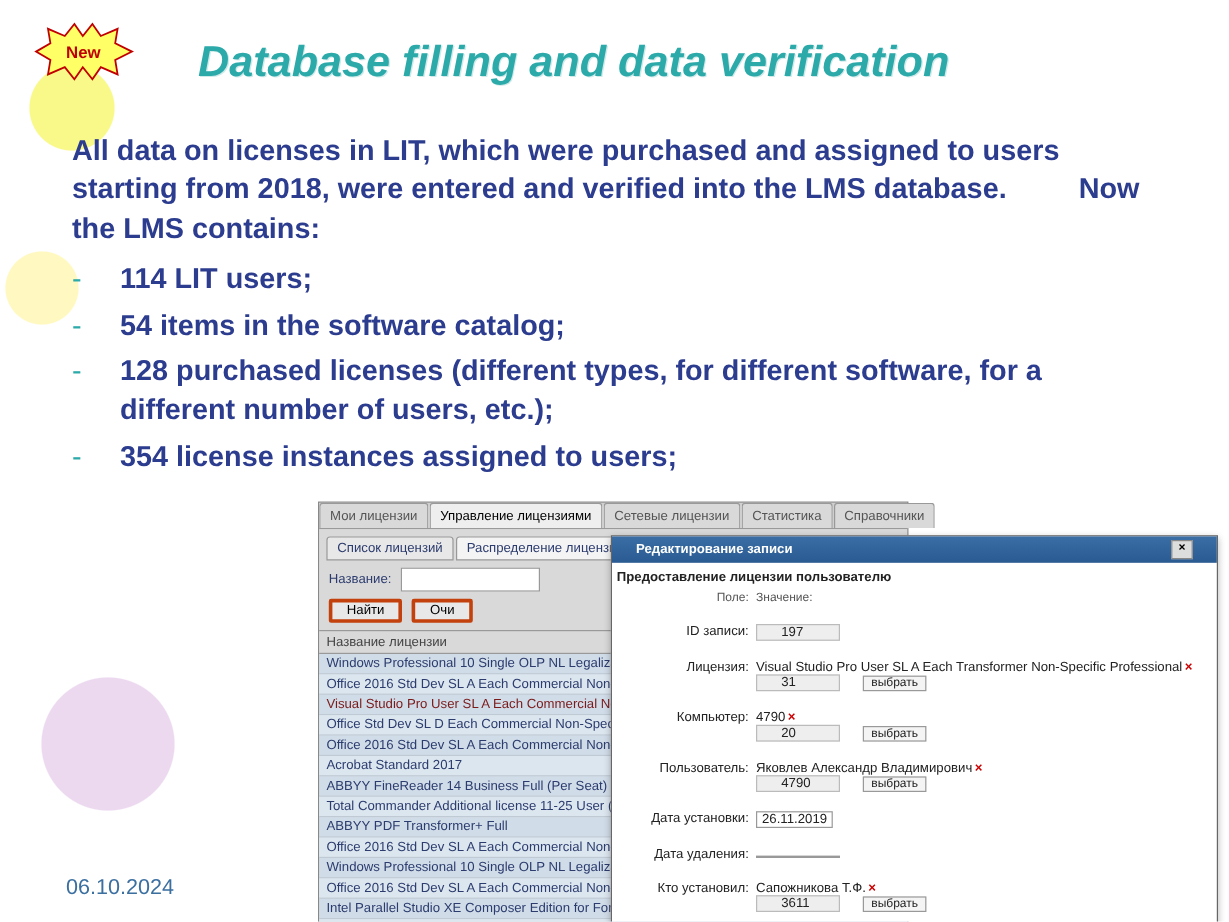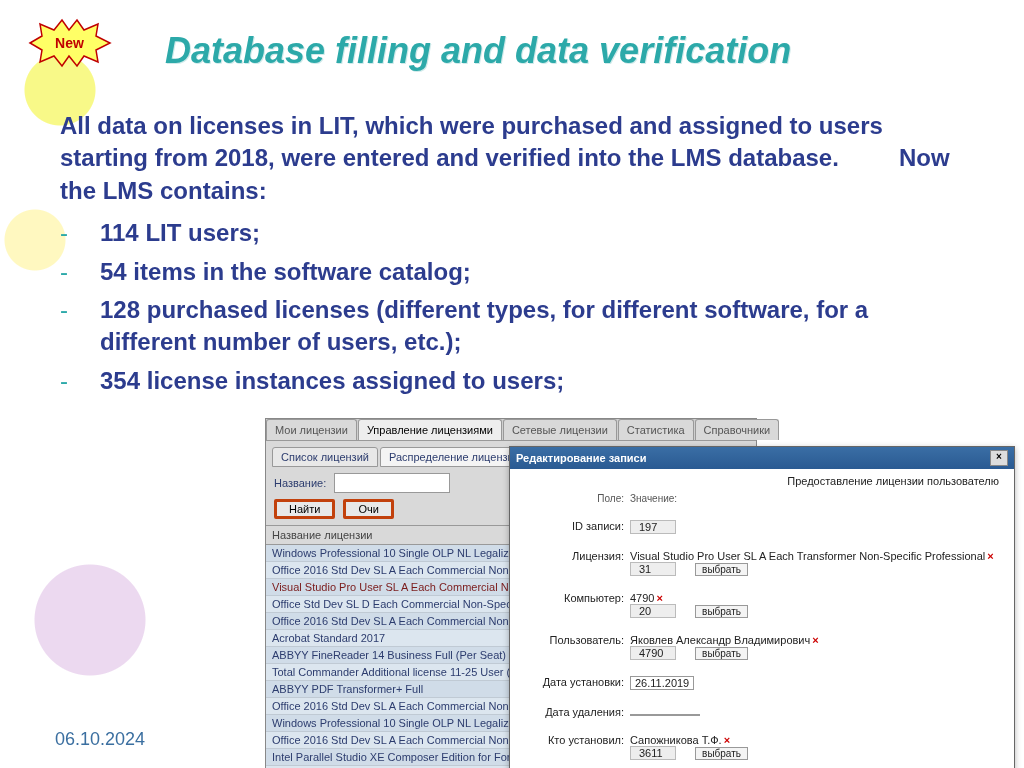--- a/index.html
+++ b/index.html
@@ -30,28 +30,28 @@
 .winA .subtab.active{background:#f4f4f4}
 .winA .filters{padding:6px 8px;background:#d9d9d9;display:flex;align-items:center;gap:8px;font-size:11px}
 .winA .filters input[type=text]{width:110px;font-size:11px;border:1px solid #999;height:16px}
 .winA .filters button{font-size:11px;padding:1px 12px;border:3px solid #c2410c;background:#e8e8e8;border-radius:2px}
 .winA .thead{background:#d9d9d9;border-top:1px solid #999;border-bottom:1px solid #999;padding:3px 6px;font-size:11px;color:#444}
 .winA .rows{background:#d0dce8}
 .winA .row{padding:2px 6px;border-bottom:1px solid #c0cad4;white-space:nowrap;overflow:hidden;text-overflow:ellipsis;color:#2c3c6e}
 .winA .row:nth-child(even){background:#dce6ef}
 .winA .row.sel{color:#7a1a1a}
 .winB{position:absolute;left:244px;top:28px;width:504px;border:1px solid #666;background:#fff;font-size:11px;box-shadow:0 2px 6px rgba(0,0,0,.3)}
-.winB .titlebar{background:linear-gradient(#3a6ea5,#2a5a92);color:#fff;font-weight:bold;padding:3px 6px;display:flex;justify-content:space-between;align-items:center;font-size:11px}
+.winB .titlebar{background:linear-gradient(#3a6ea5,#2a5a92);color:#fff;font-weight:bold;padding:3px 20px;display:flex;justify-content:space-between;align-items:center;font-size:11px}
 .winB .closebtn{width:16px;height:14px;background:#ddd;border:1px solid #888;color:#000;text-align:center;line-height:12px;font-size:10px}
-.winB .hdr{font-weight:normal;text-align:right;padding:6px 15px;color:#222}
+.winB .hdr{font-weight:bold;text-align:left;padding:6px 4px;color:#222}
 .winB .form{display:grid;grid-template-columns:110px 1fr;row-gap:16px;padding:0 10px 10px 10px;align-items:start;color:#222}
 .winB .lbl{text-align:right;padding-right:6px;white-space:nowrap;font-size:11px}
 .winB .val{font-size:11px}
 .winB .redx{color:#c00;font-weight:bold;margin-left:2px}
-.winB .ro{display:inline-block;background:#eee;border:1px solid #bbb;padding:0 8px;min-width:28px}
+.winB .ro{display:inline-block;background:#eee;border:1px solid #bbb;padding:0 20px;min-width:28px}
 .winB .selbtn{display:inline-block;border:1px solid #999;background:#f4f4f4;padding:0 6px;margin-left:16px;font-size:10px}
 .winB .tbox{display:inline-block;border:1px solid #999;padding:0 4px;background:#fff}
 .winB textarea{width:360px;height:60px;font-size:11px;font-family:inherit;resize:none;border:1px solid #999}
 .winB .colhead{font-size:10px;color:#555}
 </style>
 </head>
 <body>
 
 <div class="slide">
  <div class="new-burst">

